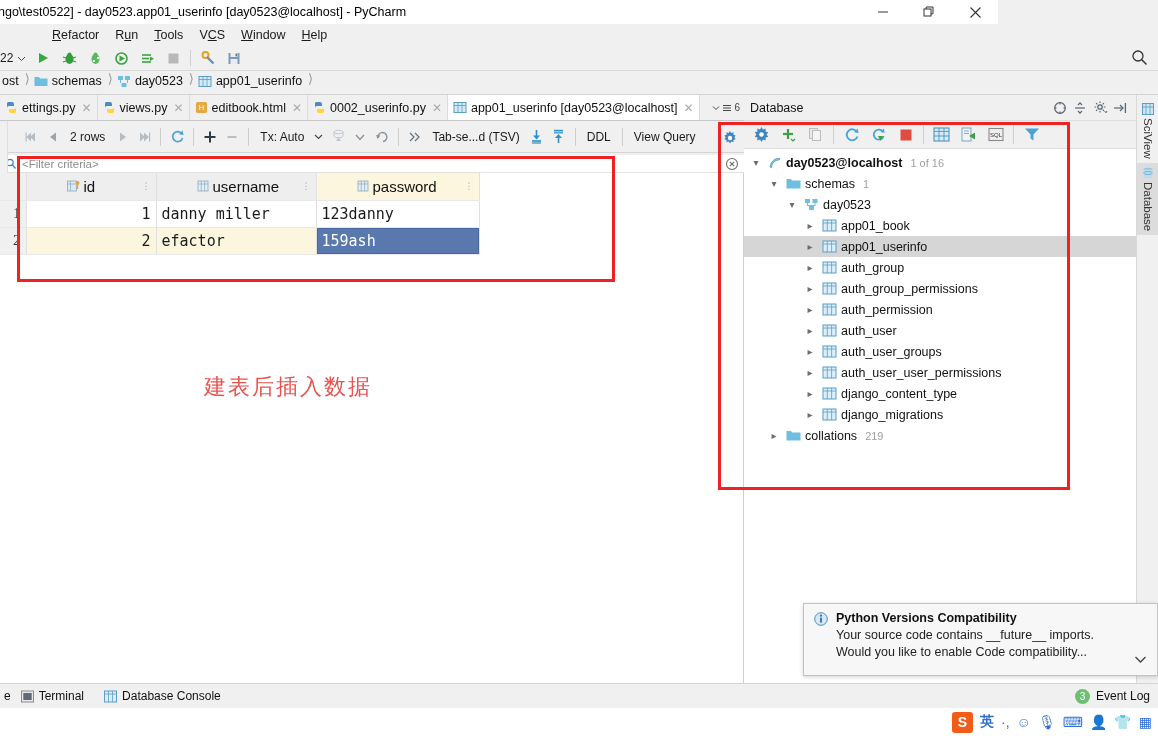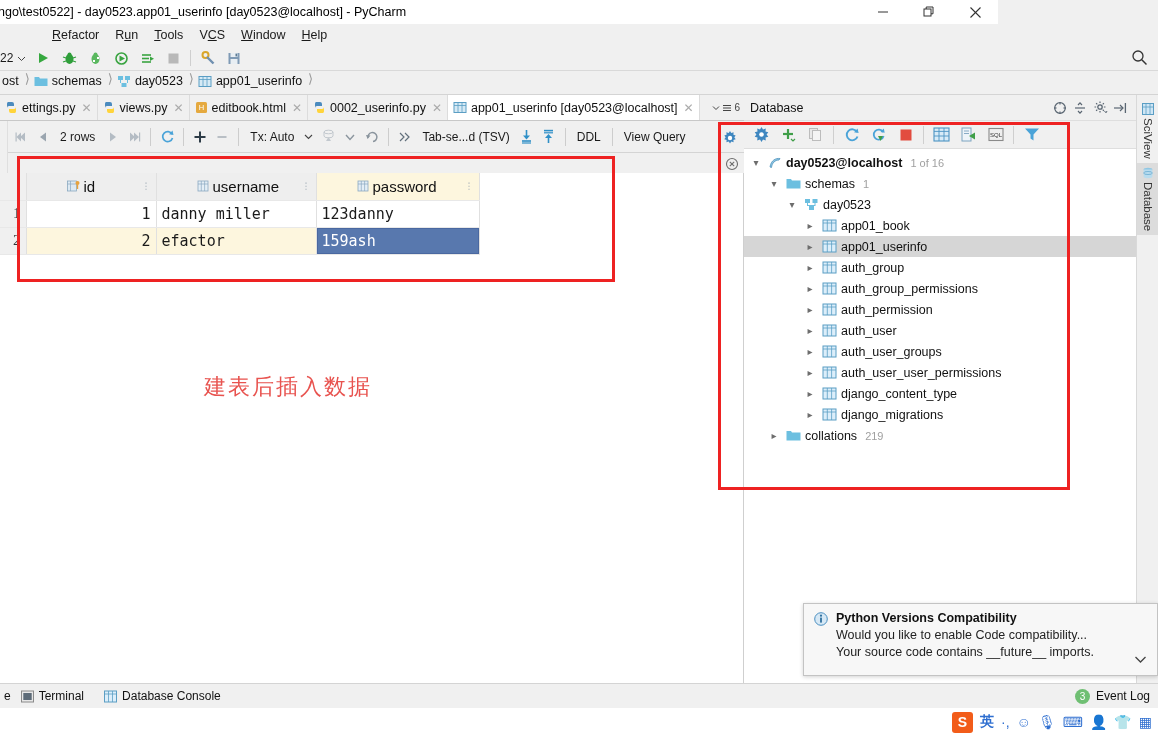--- a/index.html
+++ b/index.html
@@ -78,21 +78,21 @@
   .etab.active { background: #ffffff; }
   .etab .x { color: #aaa; font-size: 12px; margin-left: 2px; }
   .tab-overflow {
     display: flex; align-items: center; gap: 2px; padding: 0 4px;
     font-size: 10px; color: #444; margin-left: auto;
   }
 
   
   .datatoolbar {
     position: absolute; top: 121px; left: 0; width: 744px; height: 32px;
-    background: #f0f0f0; display: flex; align-items: center; padding-left: 10px;
+    background: #f0f0f0; display: flex; align-items: center; padding-left: 20px;
     border-bottom: 1px solid #d4d4d4;
   }
   .dt-btn {
     width: 22px; height: 24px; display: flex; align-items: center; justify-content: center;
     color: #6d7a86;
   }
   .dt-label { font-size: 12px; color: #1a1a1a; padding: 0 6px; white-space: nowrap; }
   .dt-sep { width: 1px; height: 18px; background: #cdcdcd; margin: 0 5px; }
 
   
@@ -535,20 +535,29 @@
   </div>
 
   <div style="position:absolute; left:720px; top:128px; width:20px; height:20px; display:flex; align-items:center; justify-content:center;">
     <svg width="16" height="16" viewBox="0 0 16 16">
         <circle cx="8" cy="8" r="3" fill="#3f87c0"></circle>
         <path d="M8,1 L9.3,3 L11.6,2.3 L11.4,4.7 L13.7,5.4 L12.3,7.3 L13.7,9.2 L11.4,9.9 L11.6,12.3 L9.3,11.6 L8,13.6 L6.7,11.6 L4.4,12.3 L4.6,9.9 L2.3,9.2 L3.7,7.3 L2.3,5.4 L4.6,4.7 L4.4,2.3 L6.7,3 Z" fill="#3f87c0"></path>
         <circle cx="8" cy="8" r="2.2" fill="#fff"></circle>
       </svg>
   </div>
 
+  <div class="filterbar">
+    <div class="filter-ico">
+      <svg width="12" height="12" viewBox="0 0 12 12">
+          <circle cx="5" cy="4.5" r="3.2" fill="none" stroke="#3f84c6" stroke-width="1.2"></circle>
+          <line x1="7.4" y1="7" x2="10.5" y2="10.5" stroke="#3f84c6" stroke-width="1.3"></line>
+        </svg>
+    </div>
+    <span class="filter-text">&lt;Filter criteria&gt;</span>
+  </div>
 
   <div style="position:absolute; left:725px; top:157px; width:16px; height:16px;">
     <svg width="14" height="14" viewBox="0 0 14 14">
         <circle cx="7" cy="7" r="5.5" fill="none" stroke="#6d6d6d" stroke-width="1.1"></circle>
         <line x1="4.8" y1="4.8" x2="9.2" y2="9.2" stroke="#6d6d6d" stroke-width="1.1"></line>
         <line x1="9.2" y1="4.8" x2="4.8" y2="9.2" stroke="#6d6d6d" stroke-width="1.1"></line>
       </svg>
   </div>
 
   <div class="leftgutter"></div>
@@ -902,22 +911,22 @@
 
   <div class="notif">
     <div class="nicon">
       <svg width="14" height="14" viewBox="0 0 14 14">
           <circle cx="7" cy="7" r="6.3" fill="#d6e8f5" stroke="#4a8fc0" stroke-width="1"></circle>
           <circle cx="7" cy="3.7" r="1.1" fill="#2f6f9e"></circle>
           <rect x="6.1" y="5.6" width="1.8" height="5" fill="#2f6f9e"></rect>
         </svg>
     </div>
     <div class="ntitle">Python Versions Compatibility</div>
+    <div class="nline">Your source code contains __future__ imports.</div>
     <div class="nline">Would you like to enable Code compatibility...</div>
-    <div class="nline">Your source code contains __future__ imports.</div>
     <div class="nchev">
       <svg width="13" height="9" viewBox="0 0 13 9">
           <polyline points="1.5,2 6.5,7 11.5,2" fill="none" stroke="#444" stroke-width="1.3"></polyline>
         </svg>
     </div>
   </div>
 
   <div class="statusbar">
     <span style="font-size:12px;color:#111;">e</span>
     <div class="sb-item">

